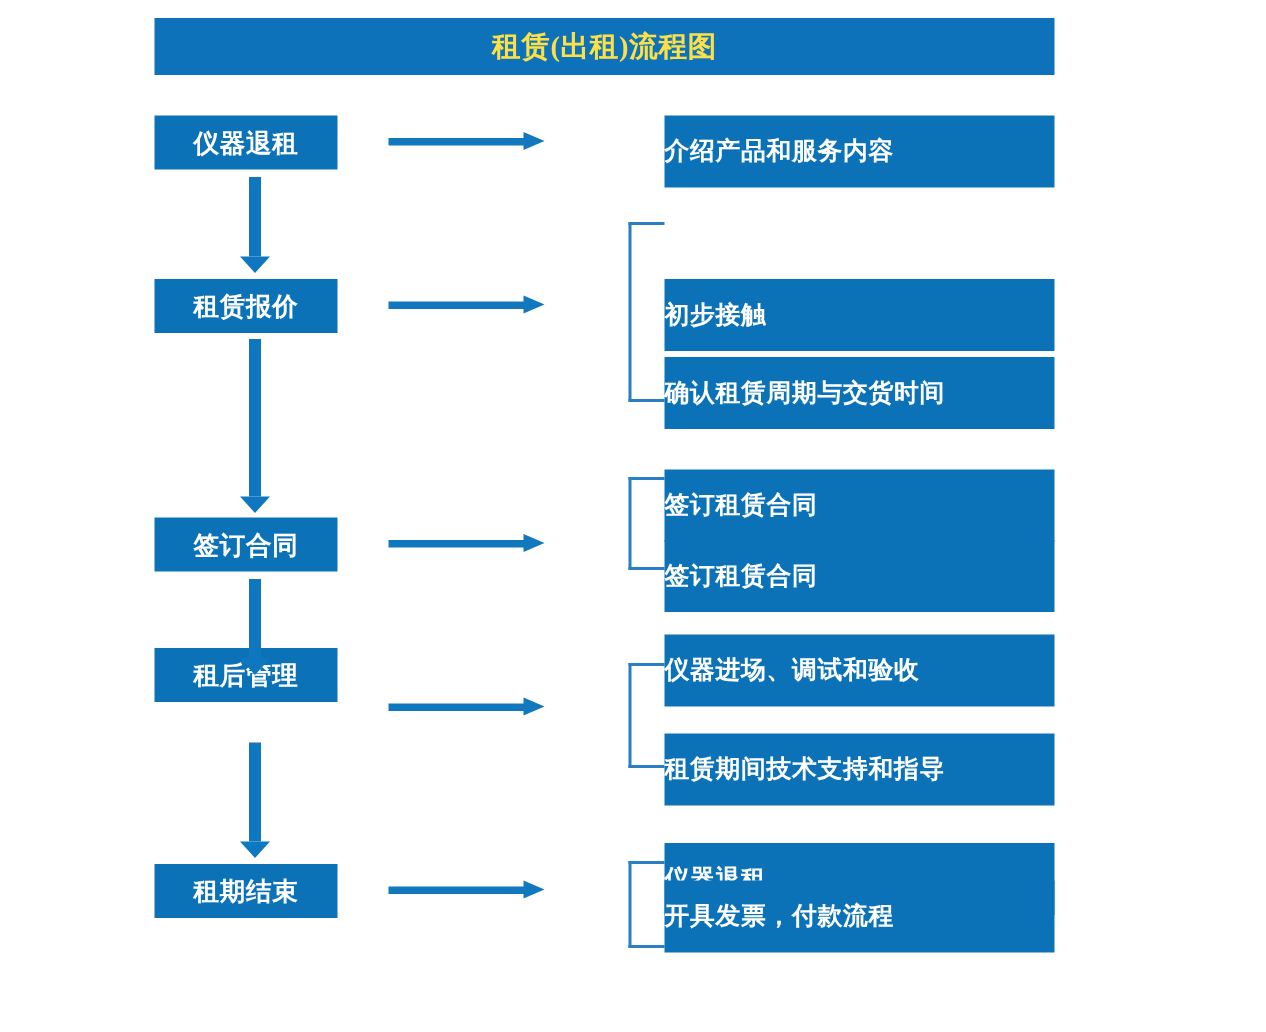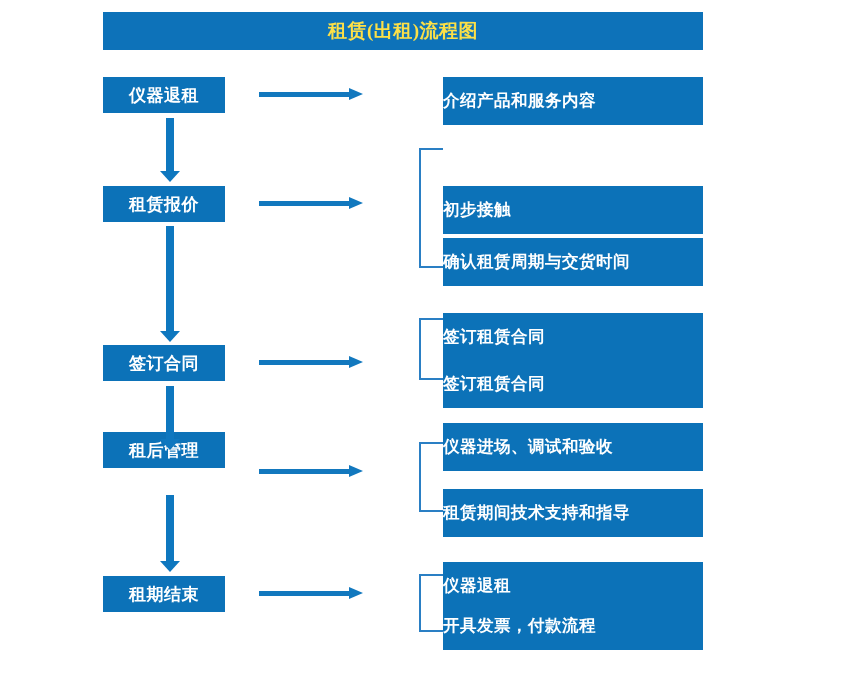--- a/index.html
+++ b/index.html
@@ -205,15 +205,15 @@
   <div class="box detail" style="top:238px;">确认租赁周期与交货时间</div>
 
   <div class="box detail" style="top:360px;">签订租赁合同</div>
 
   <div class="box detail" style="top:489px;">租赁期间技术支持和指导</div>
 
   <div class="box detail" style="top:423px;">仪器进场、调试和验收</div>
 
   <div class="box detail" style="top:562px;">仪器退租</div>
 
-  <div class="box detail" style="top:602px;font-family:Liberation Mono, monospace;">开具发票，付款流程</div>
+  <div class="box detail" style="top:587px;font-family:Liberation Mono, monospace;">开具发票，付款流程</div>
 
 </div>
 
 </body></html>

